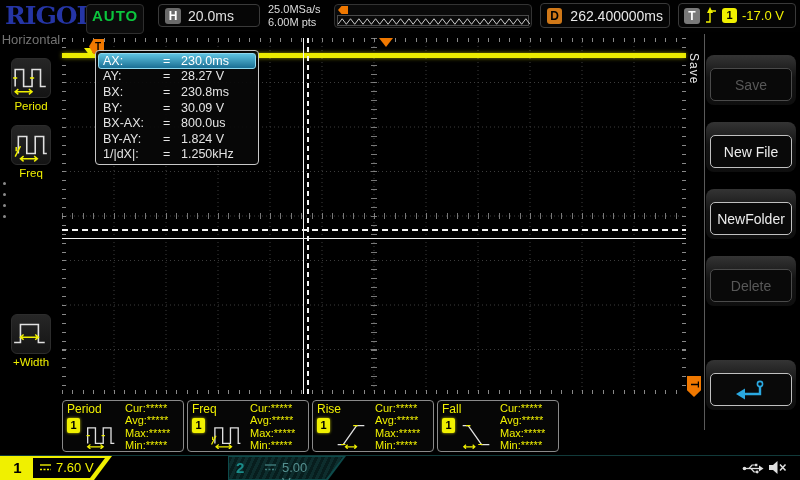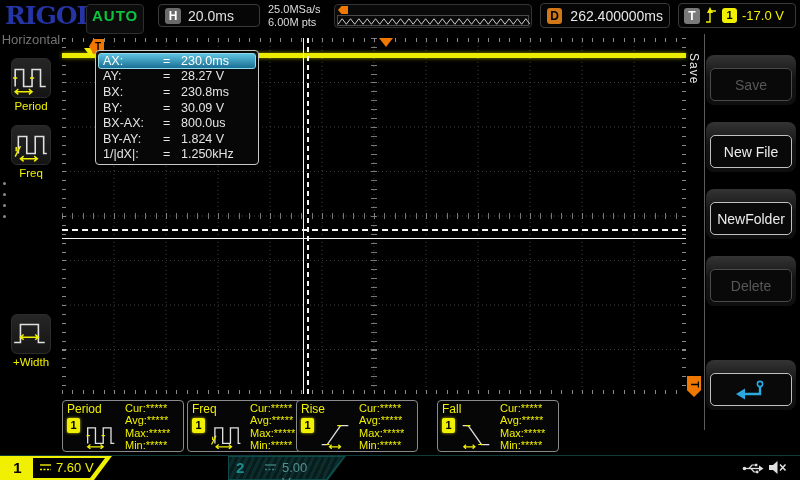--- a/index.html
+++ b/index.html
@@ -317,21 +317,21 @@
       </svg>
     </div>
     <div class="mstats">
       <div class="mstat"><span>Cur:</span><span>*****</span></div>
       <div class="mstat"><span>Avg:</span><span>*****</span></div>
       <div class="mstat"><span>Max:</span><span>*****</span></div>
       <div class="mstat"><span>Min:</span><span>*****</span></div>
     </div>
   </div>
 
-  <div class="mbox" style="left:296px">
+  <div class="mbox" style="left:312px">
     <div class="mname">Rise</div>
     <div class="mch">1</div>
     <div class="micon">
       <svg width="36" height="30" viewBox="0 0 28 27">
         <path d="M2,23 H7 L19,6 H26" stroke="#e0e0e0" stroke-width="1.2" fill="none"></path>
         <path d="M5,23 H9 M16,6 H20" stroke="#f0f000" stroke-width="1" fill="none"></path>
         <path d="M9,25 H19 M11,23.2 L9,25 L11,26.8 M17,23.2 L19,25 L17,26.8" stroke="#f0f000" stroke-width="1.1" fill="none"></path>
       </svg>
     </div>
     <div class="mstats">

